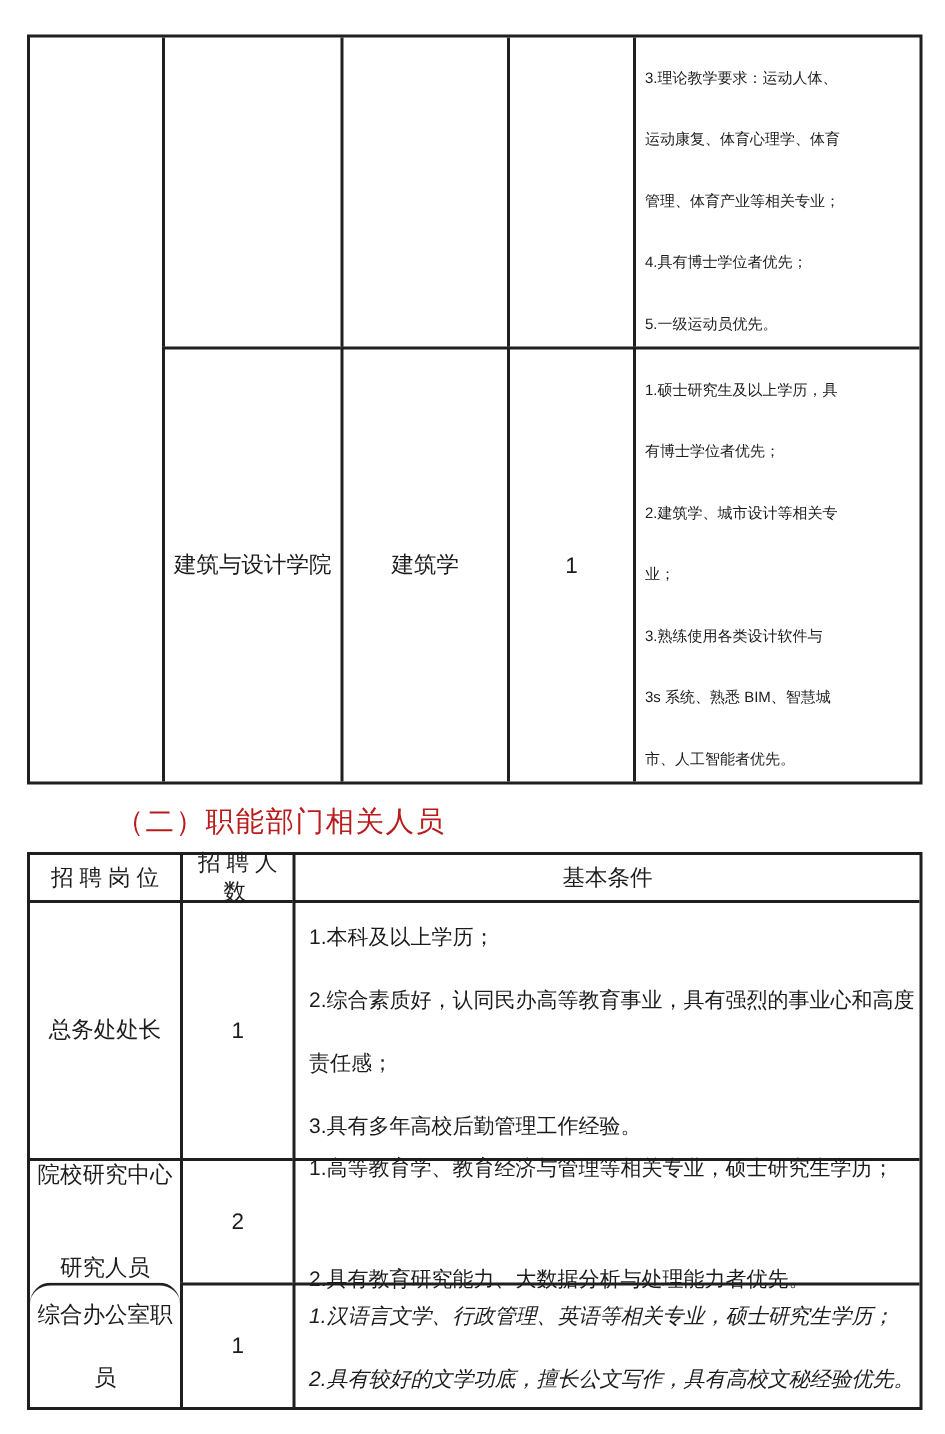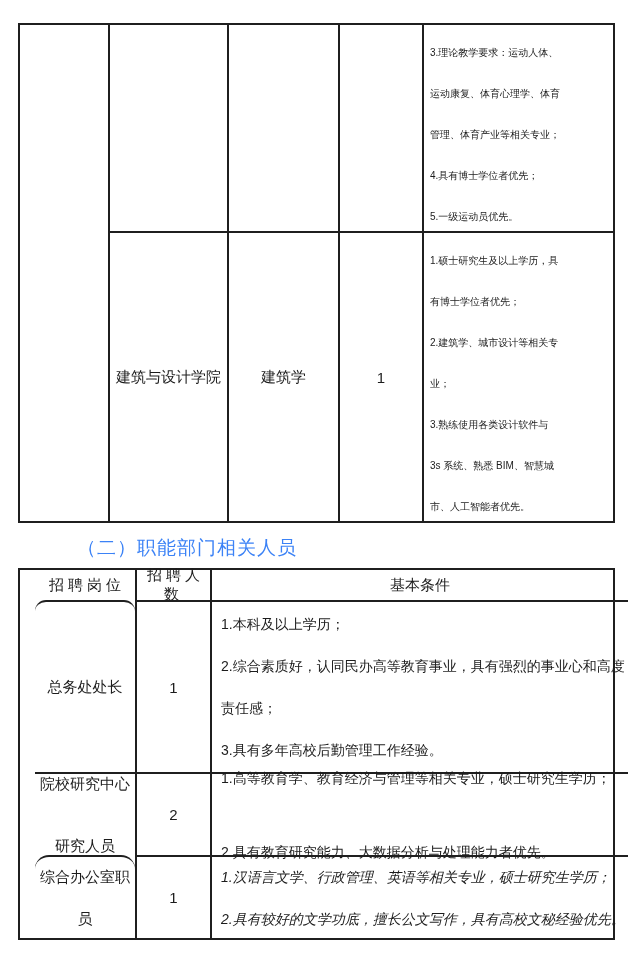--- a/index.html
+++ b/index.html
@@ -46,29 +46,28 @@
     line-height:41px;
   }
   .req .line{white-space:nowrap;}
   
   .section-heading{
     position:absolute;
     left:77px;top:535px;
     font-family:Liberation Mono, monospace;
     font-size:19px;
     letter-spacing:1px;
-    color:#3b82f6;
+    color:#b91c1c;
     white-space:nowrap;
   }
   
   .tbl-bottom{
     left:18px;top:568px;width:597px;height:372px;
     grid-template-columns:100px 75px 418px;
     grid-template-rows:30px 172px 83px 83px;
-    padding-left:15px;
   }
   .hdr{font-size:15px;}
   .hdr .sp{letter-spacing:4px;text-indent:4px;}
   .pos{font-size:15px;line-height:42px;}
   .pos .line{white-space:nowrap;}
   .cond{
     padding:0 3px 0 9px;
     font-size:14px;
     line-height:42px;
   }
@@ -121,21 +120,21 @@
     <div class="cell no-l no-t hdr center" style="grid-column:1;grid-row:1;">
       <span class="sp">招聘岗位</span>
     </div>
     <div class="cell no-t hdr center" style="grid-column:2;grid-row:1;">
       <span class="sp">招聘人数</span>
     </div>
     <div class="cell no-t hdr center" style="grid-column:3;grid-row:1;">
       <span>基本条件</span>
     </div>
 
-    <div class="cell no-l pos center" style="grid-column:1;grid-row:2;border-radius:11px;">
+    <div class="cell no-l pos center" style="grid-column:1;grid-row:2;">
       <div class="line">总务处处长</div>
     </div>
     <div class="cell count-cell center" style="grid-column:2;grid-row:2;">
       <span>1</span>
     </div>
     <div class="cell cond" style="grid-column:3;grid-row:2;">
       <div class="line">1.本科及以上学历；</div>
       <div class="line">2.综合素质好，认同民办高等教育事业，具有强烈的事业心和高度</div>
       <div class="line">责任感；</div>
       <div class="line">3.具有多年高校后勤管理工作经验。</div>

